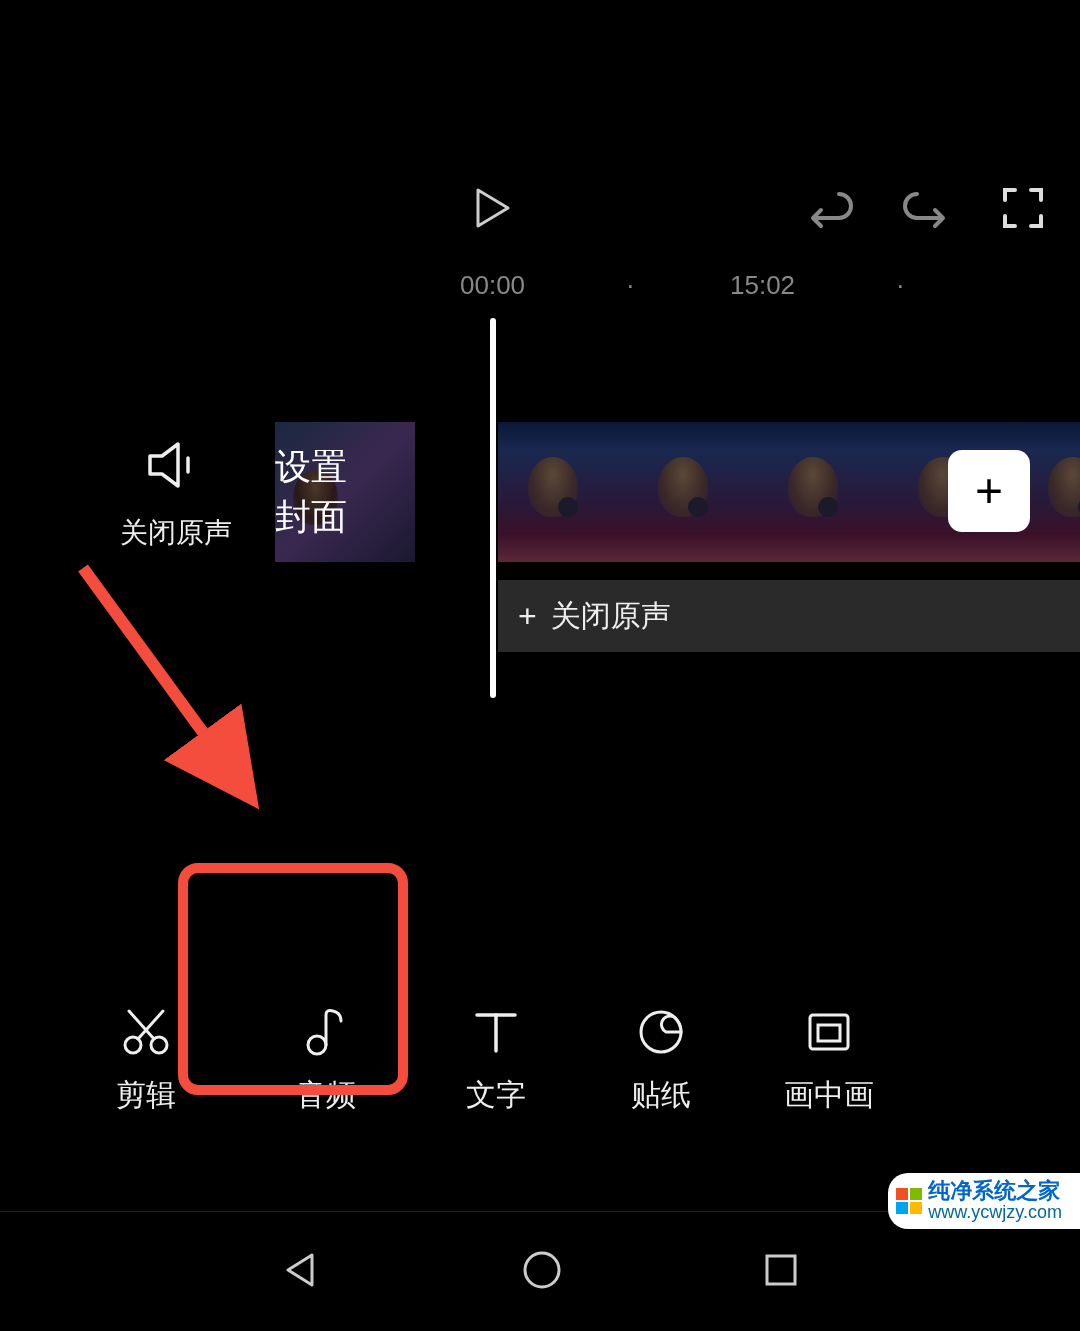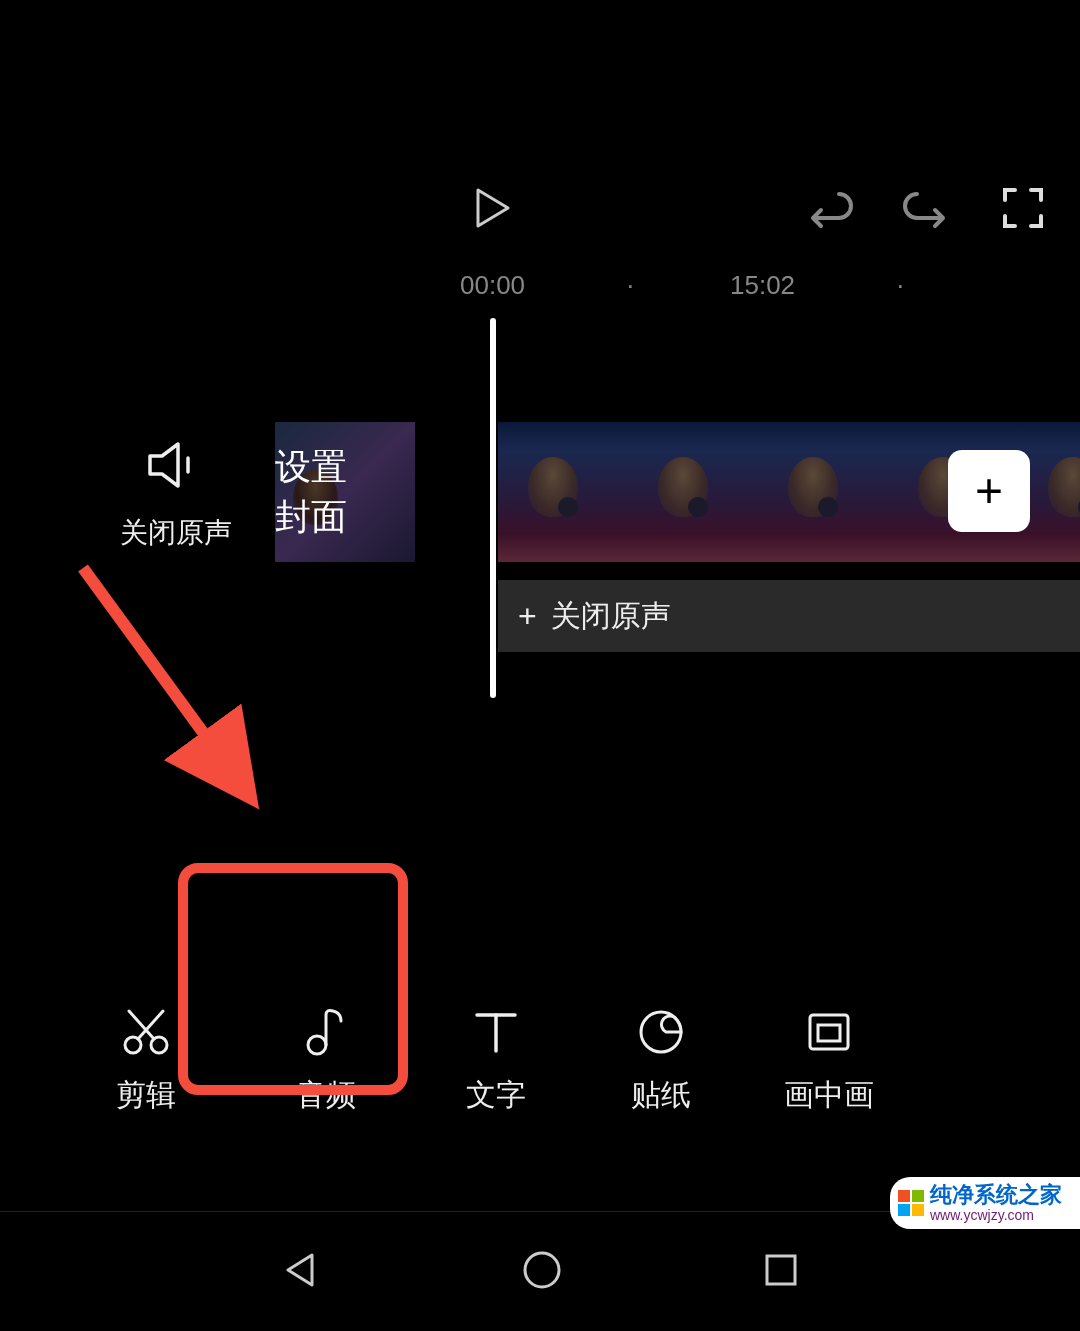--- a/index.html
+++ b/index.html
@@ -275,22 +275,22 @@
       padding: 6px 18px 6px 40px;
       border-radius: 20px 0 0 20px;
       font-size: 22px;
       font-weight: bold;
       display: flex;
       flex-direction: column;
       line-height: 1.1;
       z-index: 20;
     }
     .watermark-url {
-      color: #701a75;
-      font-size: 14px;
+      color: #0369a1;
+      font-size: 18px;
       font-weight: normal;
     }
     .watermark-icon {
       position: absolute;
       left: 8px;
       top: 50%;
       transform: translateY(-50%);
       width: 26px;
       height: 26px;
     }

